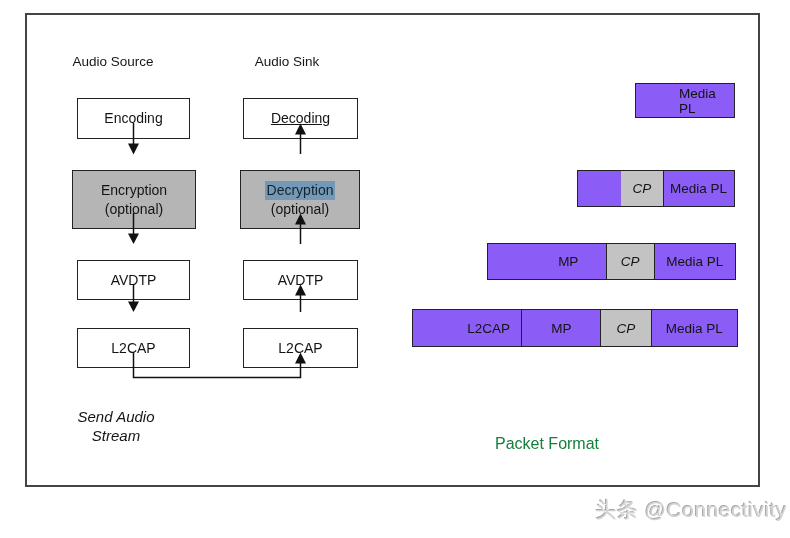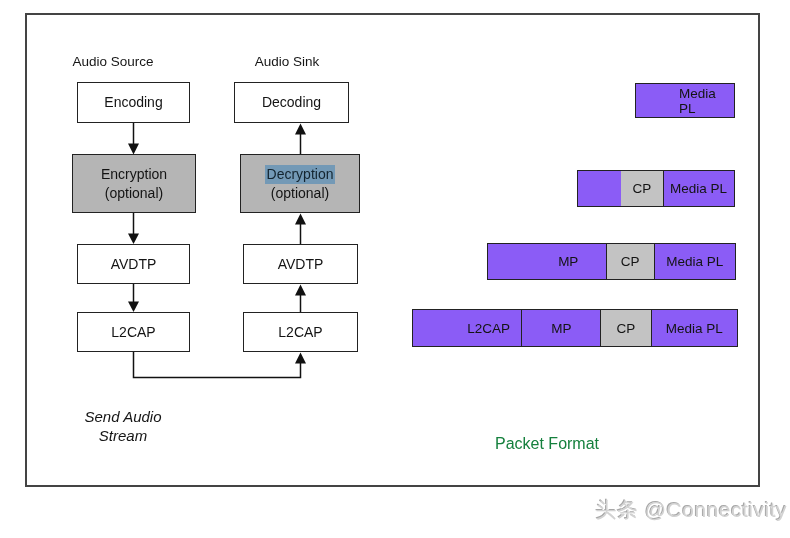--- a/index.html
+++ b/index.html
@@ -25,21 +25,21 @@
     text-align: center; white-space: nowrap;
   }
   .box {
     position: absolute;
     border: 1.5px solid #222222;
     background: #ffffff;
     box-sizing: border-box;
     display: flex; flex-direction: column;
     align-items: center; justify-content: center;
     font-size: 14px; color: #141414;
-    line-height: 19px; text-align: center;
+    line-height: 19px; text-align: center; margin-top: 16px;
   }
   .box.gray { background: #b5b5b5; }
   .hl {
     background: #7399b6;
     color: #13242f;
     padding: 0 2px;
   }
   .arrows { position: absolute; left: 0; top: 0; pointer-events: none; }
   .arrows line, .arrows path { stroke: #111111; stroke-width: 1.5; fill: none; }
   .arrows polygon { fill: #111111; stroke: none; }
@@ -51,21 +51,21 @@
     background: #8b5cf6;
     padding-left: 43px;
   }
   .pcell {
     display: flex; align-items: center; justify-content: center;
     font-size: 13.5px; color: #141414;
     box-sizing: border-box;
     height: 100%;
   }
   .pcell + .pcell { border-left: 1.5px solid #222222; }
-  .pcell.shaded { background: #c3c3c3; }
+  .pcell.shaded { background: #c3c3c3; font-style: italic; }
   .legend {
     position: absolute; left: 560px; top: 358px;
     font-size: 12px; line-height: 14.6px; color: #161616;
     white-space: nowrap;
   }
   .pf-title {
     position: absolute; left: 495px; top: 435px; width: 200px;
     font-size: 16px; color: #15803d;
     white-space: nowrap;
   }
@@ -100,21 +100,21 @@
     <span>Encryption</span>
     <span>(optional)</span>
   </div>
   <div class="box" style="left:77px; top:244px; width:113px; height:40px;">
     <span>AVDTP</span>
   </div>
   <div class="box" style="left:77px; top:312px; width:113px; height:40px;">
     <span>L2CAP</span>
   </div>
 
-  <div class="box" style="left:234px; top:82px; width:115px; height:41px;">
+  <div class="box" style="left:243px; top:82px; width:115px; height:41px;text-decoration:underline;">
     <span>Decoding</span>
   </div>
   <div class="box gray" style="left:240px; top:154px; width:120px; height:59px;">
     <span class="hl">Decryption</span>
     <span>(optional)</span>
   </div>
   <div class="box" style="left:243px; top:244px; width:115px; height:40px;">
     <span>AVDTP</span>
   </div>
   <div class="box" style="left:243px; top:312px; width:115px; height:40px;">
@@ -173,17 +173,17 @@
   <div class="prow" style="left:412px; top:309px; width:325.5px; height:38px;">
     <div class="pcell" style="width:75px;">L2CAP</div>
     <div class="pcell" style="width:90px;">MP</div>
     <div class="pcell shaded" style="width:58px;">CP</div>
     <div class="pcell" style="width:98px;">Media PL</div>
   </div>
 
 
   <div class="pf-title">Packet Format</div>
 
-  <div class="stream-caption" style="left:63px; top:408px; width:120px;font-style:italic;">Send Audio Stream</div>
+  <div class="stream-caption" style="left:56px; top:408px; width:120px;font-style:italic;">Send Audio Stream</div>
 
   <div class="watermark">头条 @Connectivity</div>
 
 </div>
 
 </body></html>

